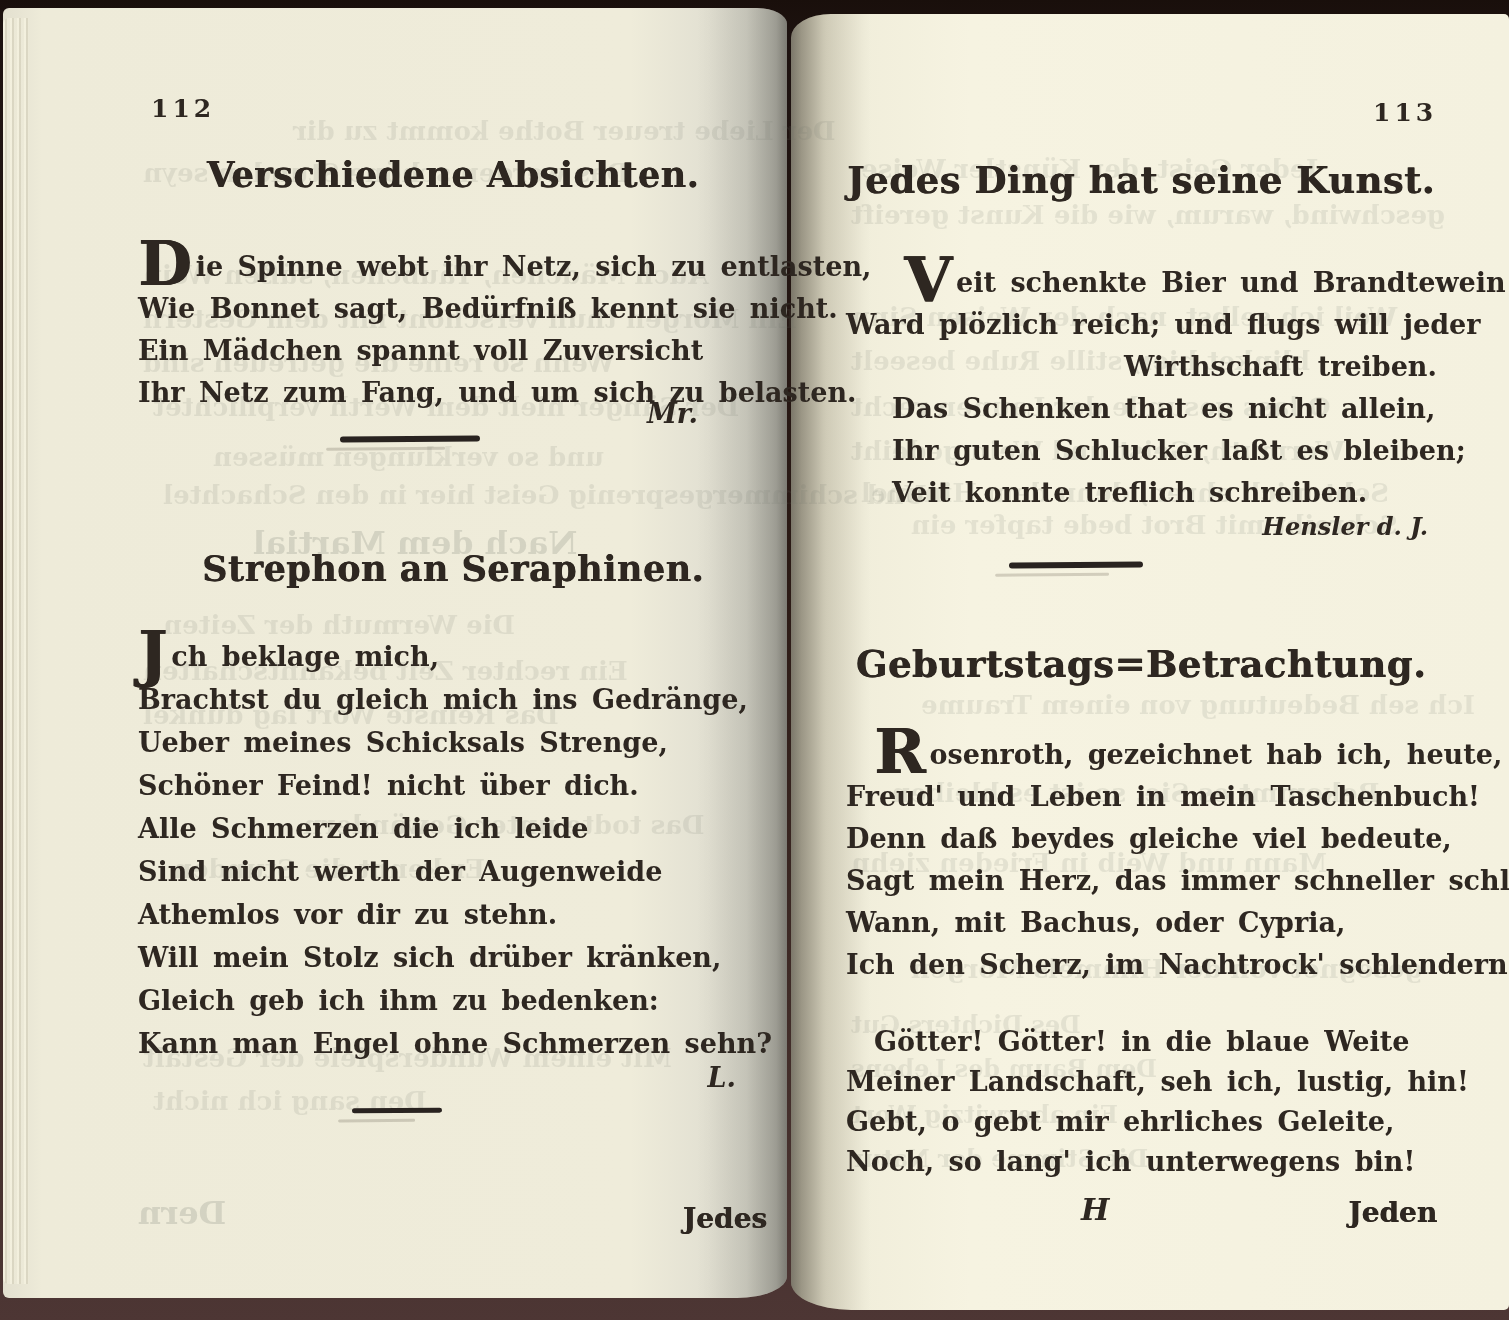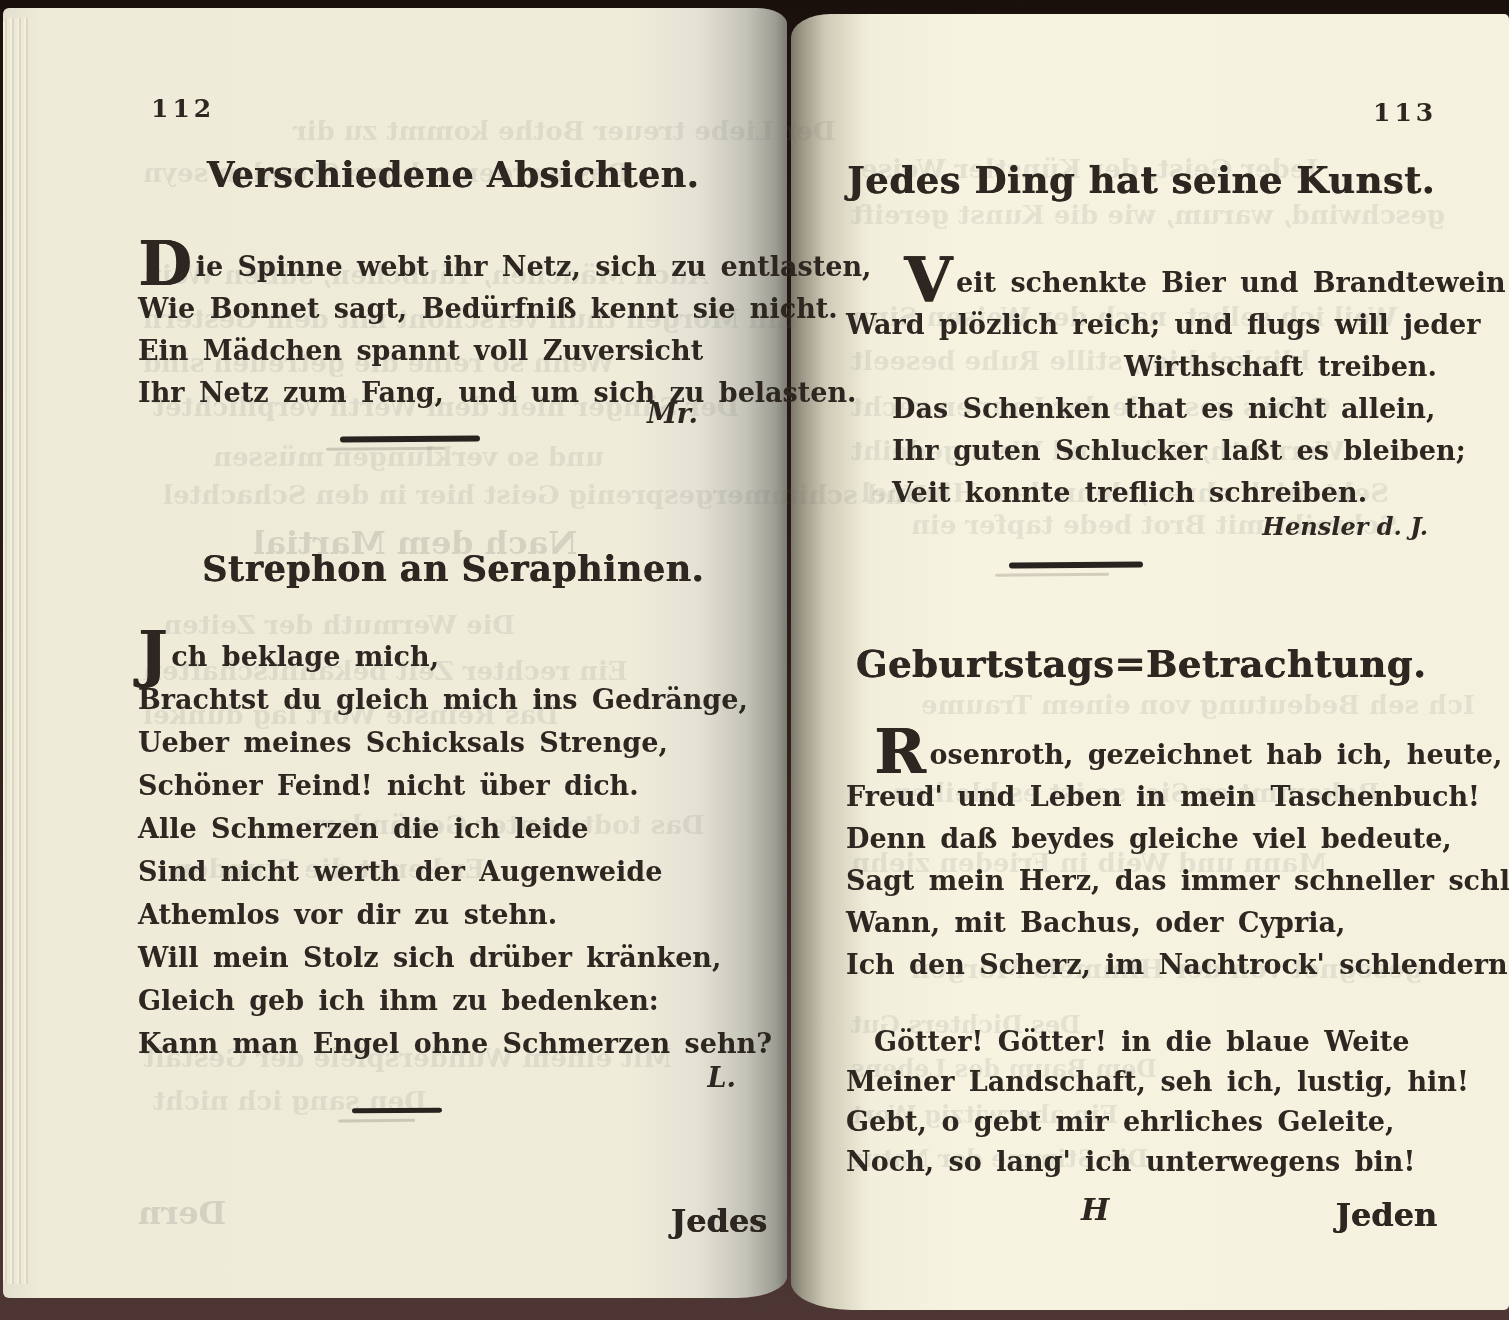--- a/index.html
+++ b/index.html
@@ -41,21 +41,21 @@
          letter-spacing:.5px;z-index:3;white-space:nowrap;
          text-shadow:.6px 0 0 currentColor;}
   .poem{position:absolute;font-size:27px;z-index:3;word-spacing:5px;}
   .line{white-space:nowrap;}
   .dropcap{display:inline-block;font-size:62px;line-height:1;transform:translateY(9px);
            margin-right:4px;text-shadow:.8px 0 0 currentColor;}
   .sig{position:absolute;font-size:27px;text-align:right;z-index:3;font-style:italic;}
   .rule{position:absolute;background:#292320;height:6px;border-radius:3px;z-index:3;transform:rotate(-.5deg);}
   .rule::after{content:"";position:absolute;left:-14px;top:11px;width:85%;height:3px;
                background:rgba(80,72,60,.22);border-radius:2px;}
-  .catchword{position:absolute;font-size:32px;z-index:3;text-shadow:.5px 0 0 currentColor;}
+  .catchword{position:absolute;font-size:28px;z-index:3;text-shadow:.5px 0 0 currentColor;}
   .ghost{position:absolute;z-index:1;color:#6d7268;opacity:.13;filter:blur(.7px);
          transform:scaleX(-1);white-space:nowrap;font-weight:bold;font-size:26px;}
   .ghost.strong{opacity:.2;font-size:32px;}
   .p1{line-height:42px;}
   .p2{line-height:43px;}
   .rp1{line-height:42px;}
   .rp2{line-height:42px;}
   .rp3{line-height:40px;}
   .indent-big{padding-left:278px;}
   .indent-med{padding-left:46px;}

